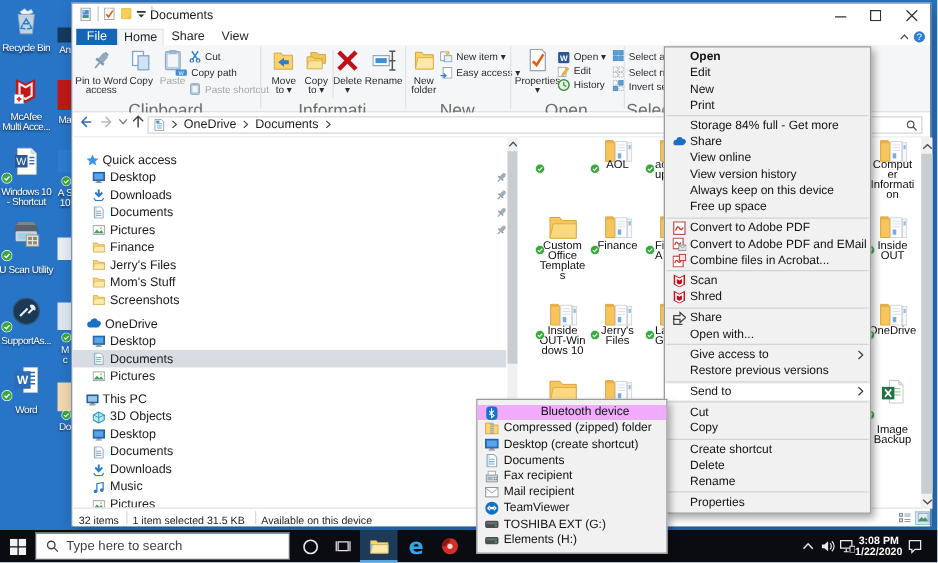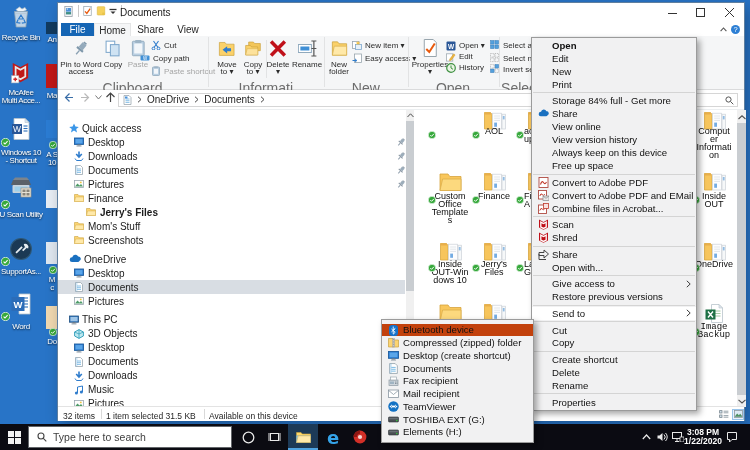--- a/index.html
+++ b/index.html
@@ -79,21 +79,21 @@
   .msep { height:3.7px; position:relative; }
   .msep:after { content:""; position:absolute; left:1px; right:1px; top:1.5px; border-top:1px solid #d4d4d4; }
   .subarrow { position:absolute; right:5px; top:2.5px; color:#3c3c3c; }
   .mitem.hl { background:#ffffff; }
 
   
   #submenu { position:absolute; left:381px; top:319px; width:153px; background:#f1f1f2; border:1px solid #9b9b9b;
              box-shadow:3px 3px 6px rgba(0,0,0,.35); padding:3.5px 0; z-index:60; }
   .sitem { position:relative; height:12.75px; display:flex; align-items:center; font-size:9.6px; color:#111; padding-left:21px; white-space:nowrap; }
   .sitem .micon { position:absolute; left:6px; top:1px; width:11px; height:11px; display:flex; align-items:center; justify-content:center; }
-  .sitem.hl { background:#c2410c; }
+  .sitem.hl { background:#f0abfc;justify-content:center; }
 
   
   #taskbar { position:absolute; left:0; top:424px; width:750px; height:26px; background:#0b0b12; z-index:40; }
   #tsearch { position:absolute; left:28px; top:1.5px; width:204px; height:22px; background:#fff; border:1px solid #63666a;
              display:flex; align-items:center; font-size:10.5px; color:#3f3f3f; }
   .tbtn { position:absolute; top:0; height:26px; display:flex; align-items:center; justify-content:center; }
   #explorerbtn { background:#1d3a57; box-shadow:inset 0 -2px 0 #4fa3e0; }
   .traytime { position:absolute; color:#fff; font-size:8.5px; line-height:9px; text-align:center;font-weight:bold; }
 </style>
 </head>
@@ -697,21 +697,21 @@
           </span>
           <div class="navitem" style="left: 16px; top: 81px;">
             <span style="margin-right: 4px;">
               <svg width="10" height="10" viewBox="0 0 10 10">
                 <path d="M0.5,1.5 L4,1.5 L5,2.8 L9.5,2.8 L9.5,8.5 L0.5,8.5 z" fill="#fcd472" stroke="#caa23f" stroke-width="0.6"></path>
                 <path d="M0.5,8.5 L1.6,4 L9.5,4 L9.5,8.5 z" fill="#ffe9a9" stroke="#d9b253" stroke-width="0.5"></path>
               </svg>
             </span>
             <span>Finance</span>
           </div>
-          <div class="navitem" style="left: 28px; top: 95px; font-weight: bold;">
+          <div class="navitem" style="left: 16px; top: 95px;">
             <span style="margin-right: 4px;">
               <svg width="10" height="10" viewBox="0 0 10 10">
                 <path d="M0.5,1.5 L4,1.5 L5,2.8 L9.5,2.8 L9.5,8.5 L0.5,8.5 z" fill="#fcd472" stroke="#caa23f" stroke-width="0.6"></path>
                 <path d="M0.5,8.5 L1.6,4 L9.5,4 L9.5,8.5 z" fill="#ffe9a9" stroke="#d9b253" stroke-width="0.5"></path>
               </svg>
             </span>
             <span>Jerry's Files</span>
           </div>
           <div class="navitem" style="left: 16px; top: 109px;">
             <span style="margin-right: 4px;">
@@ -1180,21 +1180,21 @@
                 <path d="M14,0.5 L14,4 L17.5,4 z" fill="#e2e9ee" stroke="#b9c4cc" stroke-width="0.6"></path>
                 <g stroke="#8fbf8f" stroke-width="0.8">
                   <line x1="8.5" y1="7" x2="15.5" y2="7"></line>
                   <line x1="8.5" y1="9.5" x2="15.5" y2="9.5"></line>
                   <line x1="8.5" y1="12" x2="15.5" y2="12"></line>
                 </g>
                 <rect x="0.5" y="5.5" width="10" height="10" fill="#1e7145"></rect>
                 <path d="M3,7.5 L8,13.5 M8,7.5 L3,13.5" stroke="#fff" stroke-width="1.4"></path>
               </svg>
             </div>
-            <div class="flabel" style="margin-top: 0; font-family: Liberation Mono, monospace;">
+            <div class="flabel" style="margin-top: 16px;">
               <div>Image</div>
               <div>Backup</div>
             </div>
           </div>
           <span class="fbadge" style="left: 276px; top: 217.5px;">
             <svg width="8" height="8" viewBox="0 0 9 9">
               <circle cx="4.5" cy="4.5" r="4.2" fill="#37a93c" stroke="#fff" stroke-width="0.7"></circle>
               <path d="M2.6,4.6 L4,6 L6.6,3.2" stroke="#fff" stroke-width="1.1" fill="none"></path>
             </svg>
           </span>

